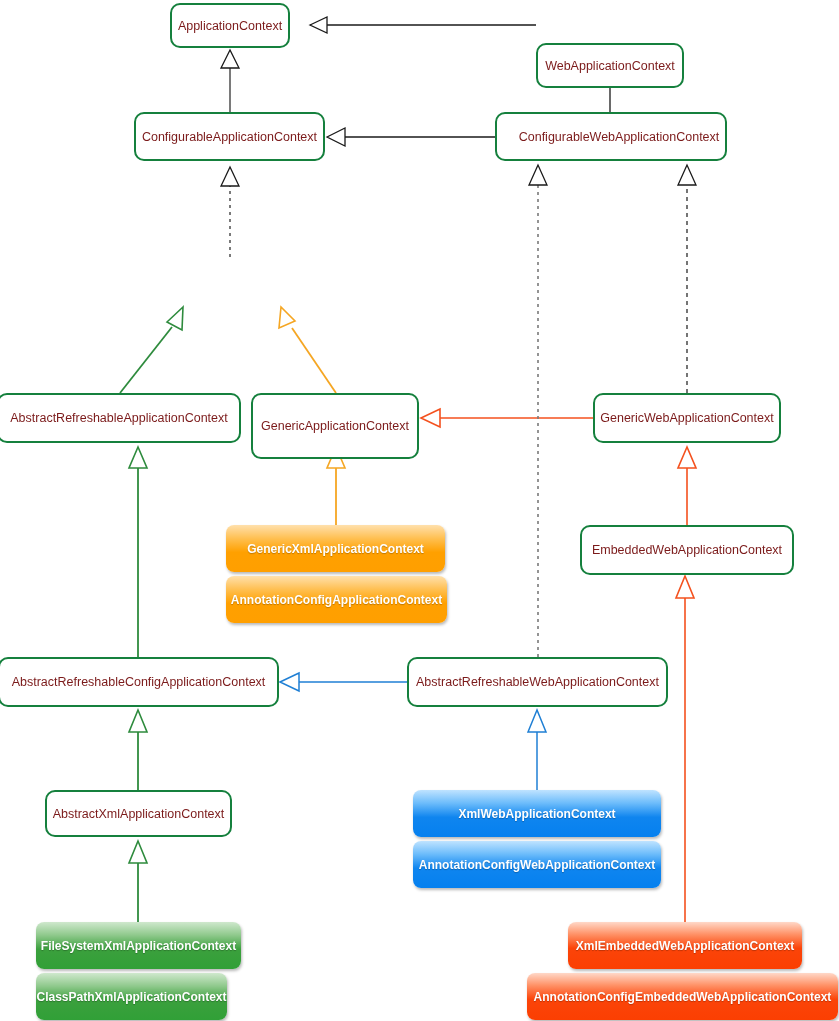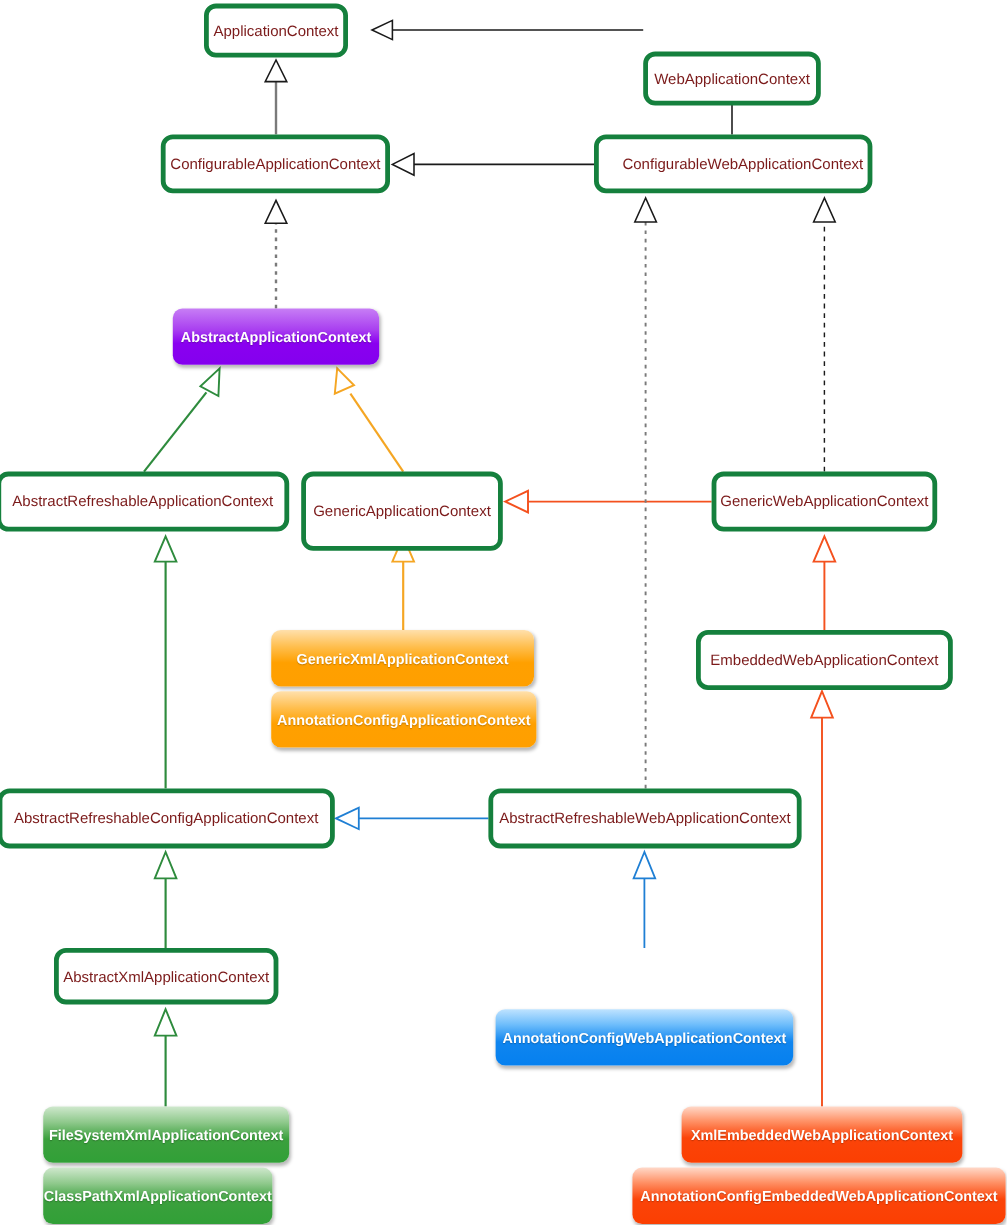--- a/index.html
+++ b/index.html
@@ -30,21 +30,21 @@
     box-sizing: border-box;
     display: flex;
     align-items: center;
     justify-content: center;
     text-align: center;
     white-space: nowrap;
   }
   
   .node.iface {
     background: #ffffff;
-    border: 4px solid #15803d;
+    border: 2px solid #15803d;
     border-radius: 10px;
     color: #7b1a1a;
     font-size: 12.5px;
     font-weight: 400;
     box-shadow: 0 0 0 0 rgba(0,0,0,0);
   }
   
   .node.solid {
     border: none;
     border-radius: 8px;
@@ -178,23 +178,20 @@
   </div>
 
   <div class="node iface" style="left:134px; top:112px; width:191px; height:49px;">
     <span>ConfigurableApplicationContext</span>
   </div>
 
   <div class="node iface" style="left:495px; top:112px; width:232px; height:49px;padding-left:16px;">
     <span>ConfigurableWebApplicationContext</span>
   </div>
 
-  <div class="node solid purple" style="left:144px; top:257px; width:172px; height:47px;">
-    <span>AbstractApplicationContext</span>
-  </div>
 
   <div class="node iface" style="left:-3px; top:393px; width:244px; height:50px;">
     <span>AbstractRefreshableApplicationContext</span>
   </div>
 
   <div class="node iface" style="left:251px; top:393px; width:168px; height:66px;">
     <span>GenericApplicationContext</span>
   </div>
 
   <div class="node iface" style="left:593px; top:393px; width:188px; height:50px;">
@@ -218,20 +215,23 @@
   </div>
 
   <div class="node iface" style="left:407px; top:657px; width:261px; height:50px;">
     <span>AbstractRefreshableWebApplicationContext</span>
   </div>
 
   <div class="node iface" style="left:45px; top:790px; width:187px; height:47px;">
     <span>AbstractXmlApplicationContext</span>
   </div>
 
+  <div class="node solid blue" style="left:413px; top:790px; width:248px; height:47px;">
+    <span>XmlWebApplicationContext</span>
+  </div>
 
   <div class="node solid blue" style="left:413px; top:841px; width:248px; height:47px;">
     <span>AnnotationConfigWebApplicationContext</span>
   </div>
 
   <div class="node solid green" style="left:36px; top:922px; width:205px; height:47px;">
     <span>FileSystemXmlApplicationContext</span>
   </div>
 
   <div class="node solid green" style="left:36px; top:973px; width:191px; height:47px;">

